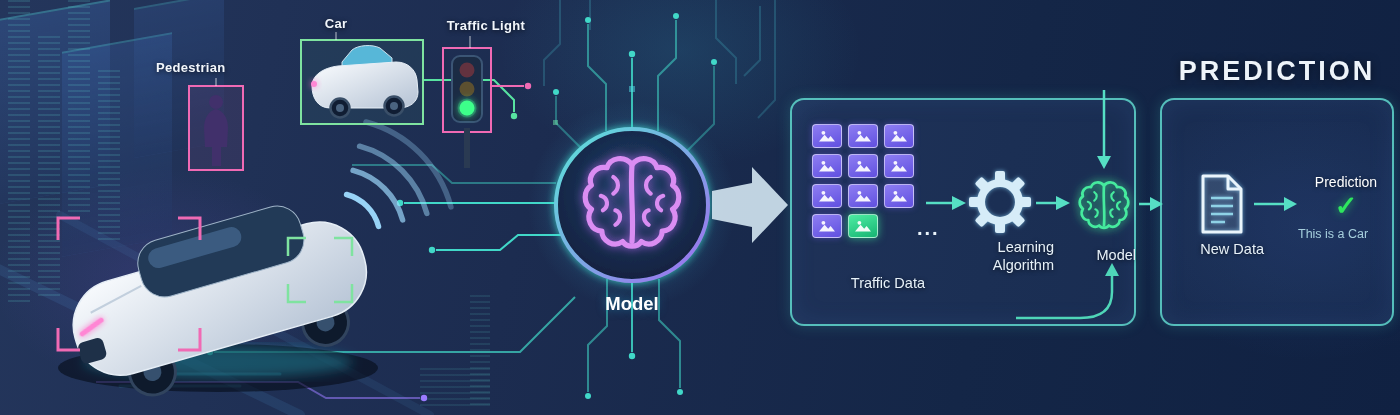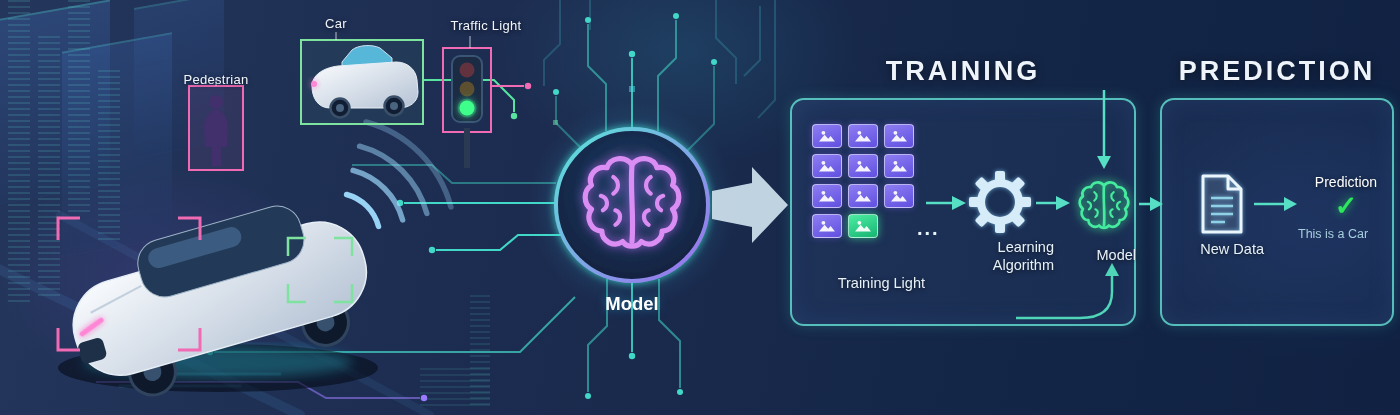--- a/index.html
+++ b/index.html
@@ -19,21 +19,21 @@
   .code-col { position:absolute;
     background:repeating-linear-gradient(180deg, rgba(96,226,214,.34) 0 2px, transparent 2px 6px);
     opacity:.45; }
   svg.scene { position:absolute; left:0; top:0; }
   .panel { position:absolute; top:98px; height:228px; border:2px solid rgba(96,216,206,.85);
     border-radius:14px; background:rgba(82,112,180,.12);
     box-shadow:0 0 14px rgba(64,204,192,.22), inset 0 0 26px rgba(90,150,230,.10); }
   .panel-training { left:790px; width:346px; }
   .panel-prediction { left:1160px; width:234px; }
   .label { position:absolute; color:#f2f6fb; font-size:13px; letter-spacing:.3px;
-    text-shadow:0 1px 5px rgba(0,0,0,.65); }
+    text-shadow:0 1px 5px rgba(0,0,0,.65);font-weight:bold; }
   .title { position:absolute; top:56px; color:#eef4fa; font-size:27px; font-weight:600;
     letter-spacing:3px; text-align:center; text-shadow:0 1px 8px rgba(0,0,0,.5); }
   .cap { position:absolute; color:#e7f1f8; font-size:14.5px; text-align:right;
     text-shadow:0 1px 4px rgba(0,0,0,.6); line-height:1.25; }
   .ml-label { position:absolute; left:537px; top:292px; width:190px; text-align:center;
     color:#ffffff; font-size:18.5px; font-weight:600; line-height:1.3;
     text-shadow:0 0 10px rgba(40,180,220,.5); }
   .thumb-grid { position:absolute; left:812px; top:124px; display:grid;
     grid-template-columns:repeat(3,30px); gap:6px; }
   .thumb { width:30px; height:24px; border-radius:4px;
@@ -372,32 +372,31 @@
       </div>
       <div class="thumb thumb-green">
         <svg viewBox="0 0 24 20">
           <circle cx="7.5" cy="6" r="2.4"></circle>
           <path d="M2 17 L9 8.5 L13.5 13.5 L16.5 10 L22 17 Z"></path>
         </svg>
       </div>
     </div>
   <div class="ellipsis">...</div>
 
-  <div class="label" style="left:156px;top:60px;width:120px;text-align:center;margin-top:12px;">Pedestrian</div>
+  <div class="label" style="left:156px;top:60px;width:120px;">Pedestrian</div>
   <div class="label" style="left:306px;top:16px;width:60px;text-align:center;">Car</div>
   <div class="label" style="left:436px;top:18px;width:100px;text-align:center;">Traffic Light</div>
 
   <div class="ml-label">
     <div>Model</div>
   </div>
 
-  <div class="title" style="left:790px;width:346px;">TRAINING</div>
   <div class="title" style="left:1160px;width:234px;">PREDICTION</div>
 
-  <div class="cap" style="left:800px;top:274px;width:125px;">Training Light</div>
+  <div class="cap" style="left:800px;top:274px;width:125px;">Traffic Data</div>
   <div class="cap" style="left:946px;top:238px;width:108px;">
     <div>Learning</div>
     <div>Algorithm</div>
   </div>
   <div class="cap" style="left:1072px;top:246px;width:64px;">Model</div>
   <div class="cap" style="left:1180px;top:240px;width:84px;">New Data</div>
   <div class="pred-label">Prediction</div>
   <div class="check">✓</div>
   <div class="result">This is a Car</div>
 

